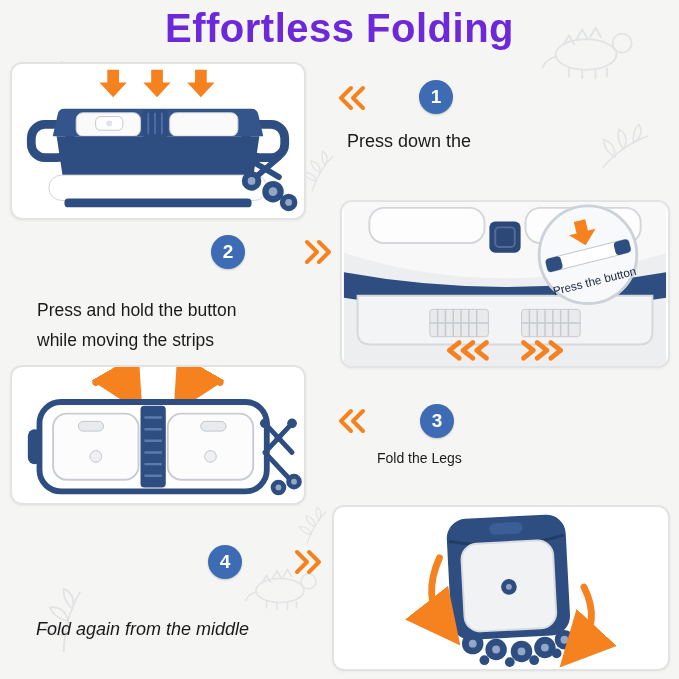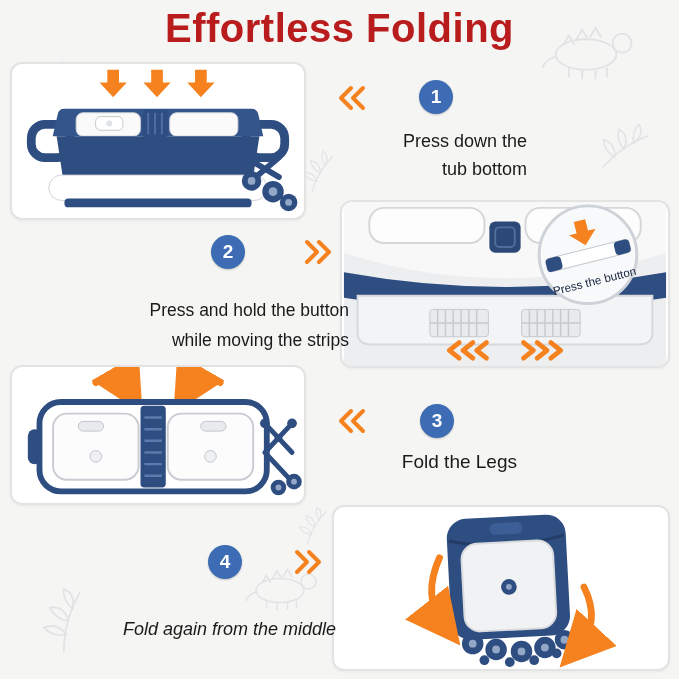--- a/index.html
+++ b/index.html
@@ -1,45 +1,45 @@
 <!DOCTYPE html>
 <html><head>
 <meta charset="utf-8">
 <style>
   * { margin:0; padding:0; box-sizing:border-box; }
   html,body { background:#f5f5f3; }
   body { width:679px; height:679px; font-family:"Liberation Sans",sans-serif; }
   .canvas { position:relative; width:679px; height:679px; background:#f5f5f3; overflow:hidden; }
   .doodles { position:absolute; inset:0; opacity:.65; }
   .title { position:absolute; top:6px; left:0; width:100%; text-align:center;
-           font-size:40px; font-weight:800; color:#b91c1c; letter-spacing:.5px; }
+           font-size:40px; font-weight:800; color:#6d28d9; letter-spacing:.5px; }
   .panel { position:absolute; background:#fff; border:2px solid #e3e3e3; border-radius:12px;
            box-shadow:0 1px 3px rgba(0,0,0,.05); overflow:hidden; }
   .panel svg { display:block; width:100%; height:100%; }
   .panel1 { left:10px;  top:62px;  width:296px; height:158px; }
   .panel2 { left:340px; top:200px; width:330px; height:168px; }
   .panel3 { left:10px;  top:365px; width:296px; height:140px; }
   .panel4 { left:332px; top:505px; width:338px; height:166px; }
   .badge { position:absolute; width:34px; height:34px; border-radius:50%;
            background:#3d6cb4; color:#fff; font-weight:700; font-size:19px;
            display:flex; align-items:center; justify-content:center;
            box-shadow:0 1px 2px rgba(0,0,0,.2); }
   .badge1 { left:419px; top:80px; }
   .badge2 { left:211px; top:235px; }
   .badge3 { left:420px; top:404px; }
   .badge4 { left:208px; top:545px; }
   .chev { position:absolute; width:34px; height:28px; }
   .chev1 { left:336px; top:84px; }
   .chev2 { left:300px; top:238px; }
   .chev3 { left:336px; top:407px; }
   .chev4 { left:290px; top:548px; }
-  .steptext { position:absolute; color:#1a1a1a; font-weight:500; text-align:right; }
+  .steptext { position:absolute; color:#1a1a1a; font-weight:500; text-align:left; }
   .text1 { left:347px; top:128px; width:180px; font-size:18px;   line-height:1.55; }
   .text2 { left:37px;  top:296px; width:312px; font-size:17.5px; line-height:1.7; }
-  .text3 { left:377px; top:448px; width:140px; font-size:19px;   line-height:1.5; }
+  .text3 { left:377px; top:448px; width:140px; font-size:14px;   line-height:1.5; }
   .text4 { left:36px;  top:616px; width:300px; font-size:18px;   line-height:1.5;font-style:italic; }
 </style>
 </head>
 <body>
 
 <div class="canvas">
 
   <svg class="doodles" viewBox="0 0 679 679">
     <defs>
       <g id="doodle-leaf" stroke="#d8dade" fill="none" stroke-width="2">
@@ -260,21 +260,20 @@
     </g>
   </svg>
 
   <div class="badge badge1">1</div>
   <div class="badge badge2">2</div>
   <div class="badge badge3">3</div>
   <div class="badge badge4">4</div>
 
   <div class="steptext text1">
     <div>Press down the</div>
-    <div>tub bottom</div>
   </div>
   <div class="steptext text2">
     <div>Press and hold the button</div>
     <div>while moving the strips</div>
   </div>
   <div class="steptext text3">
     <div>Fold the Legs</div>
   </div>
   <div class="steptext text4">
     <div>Fold again from the middle</div>

